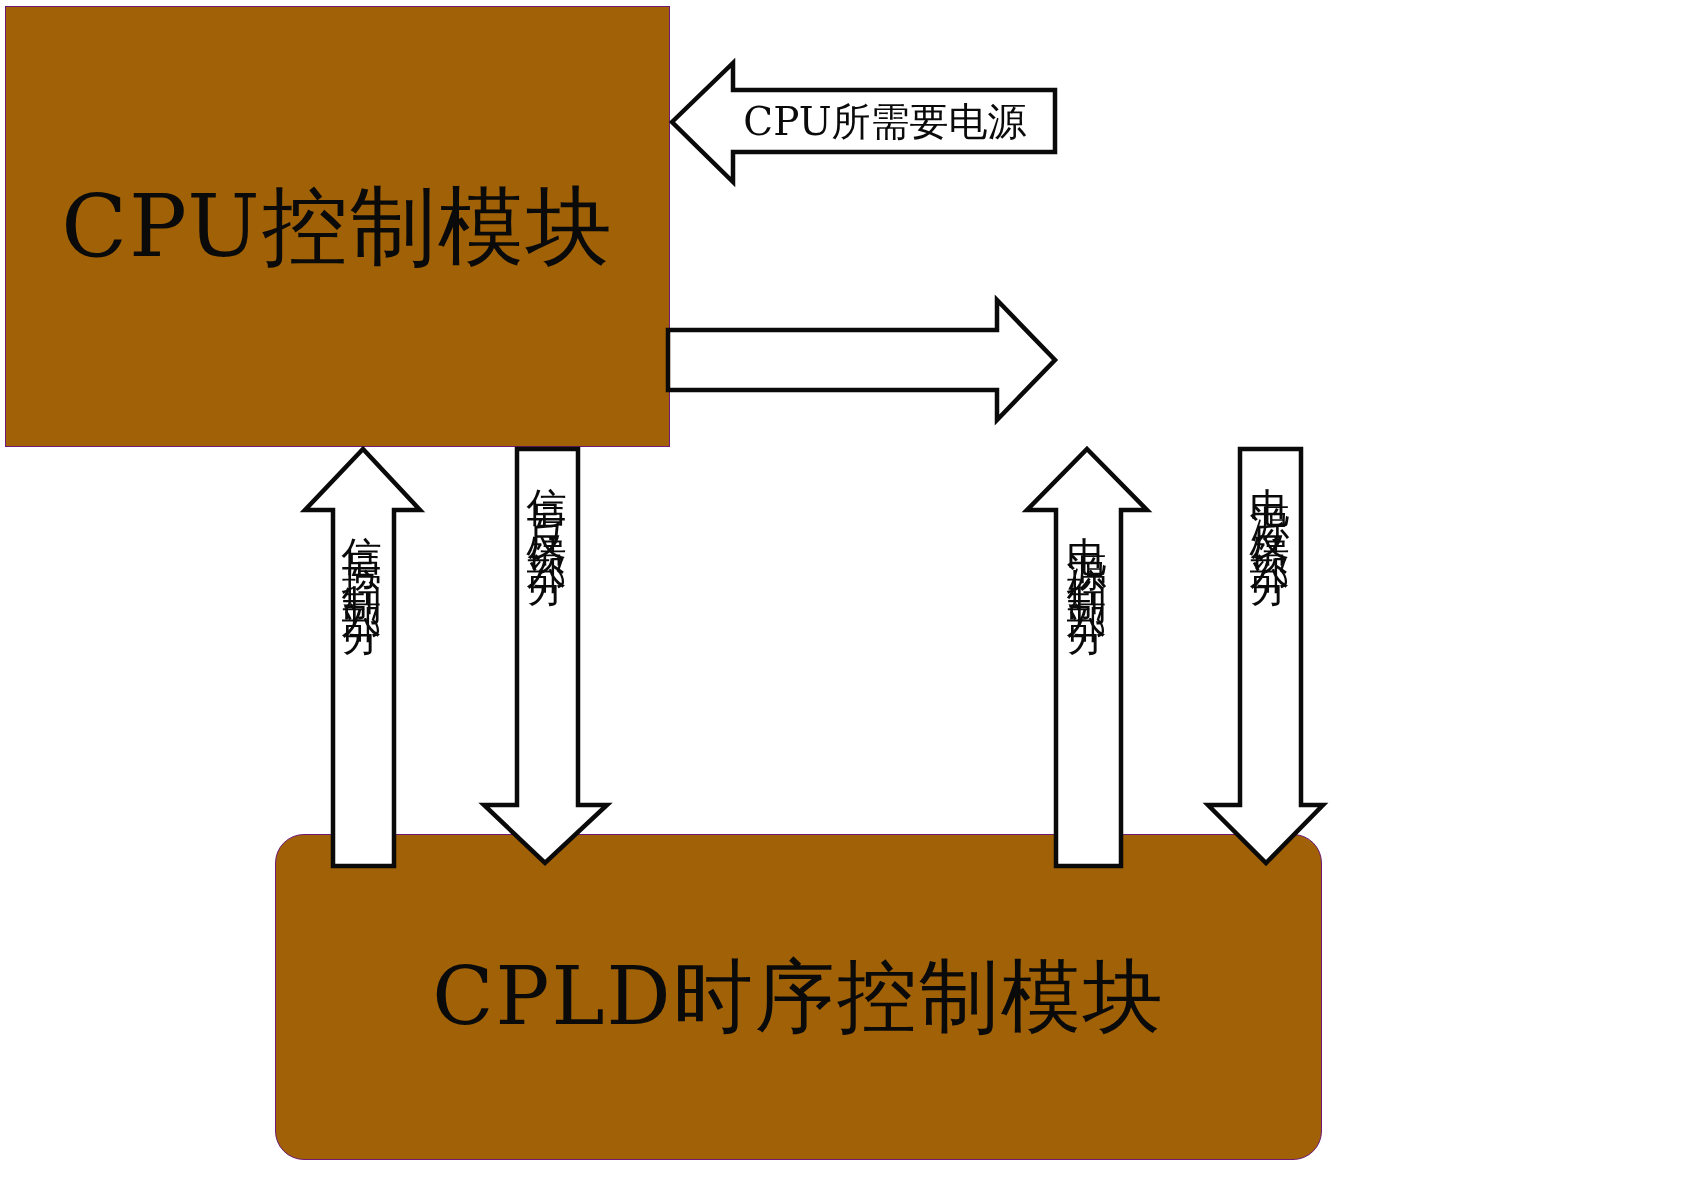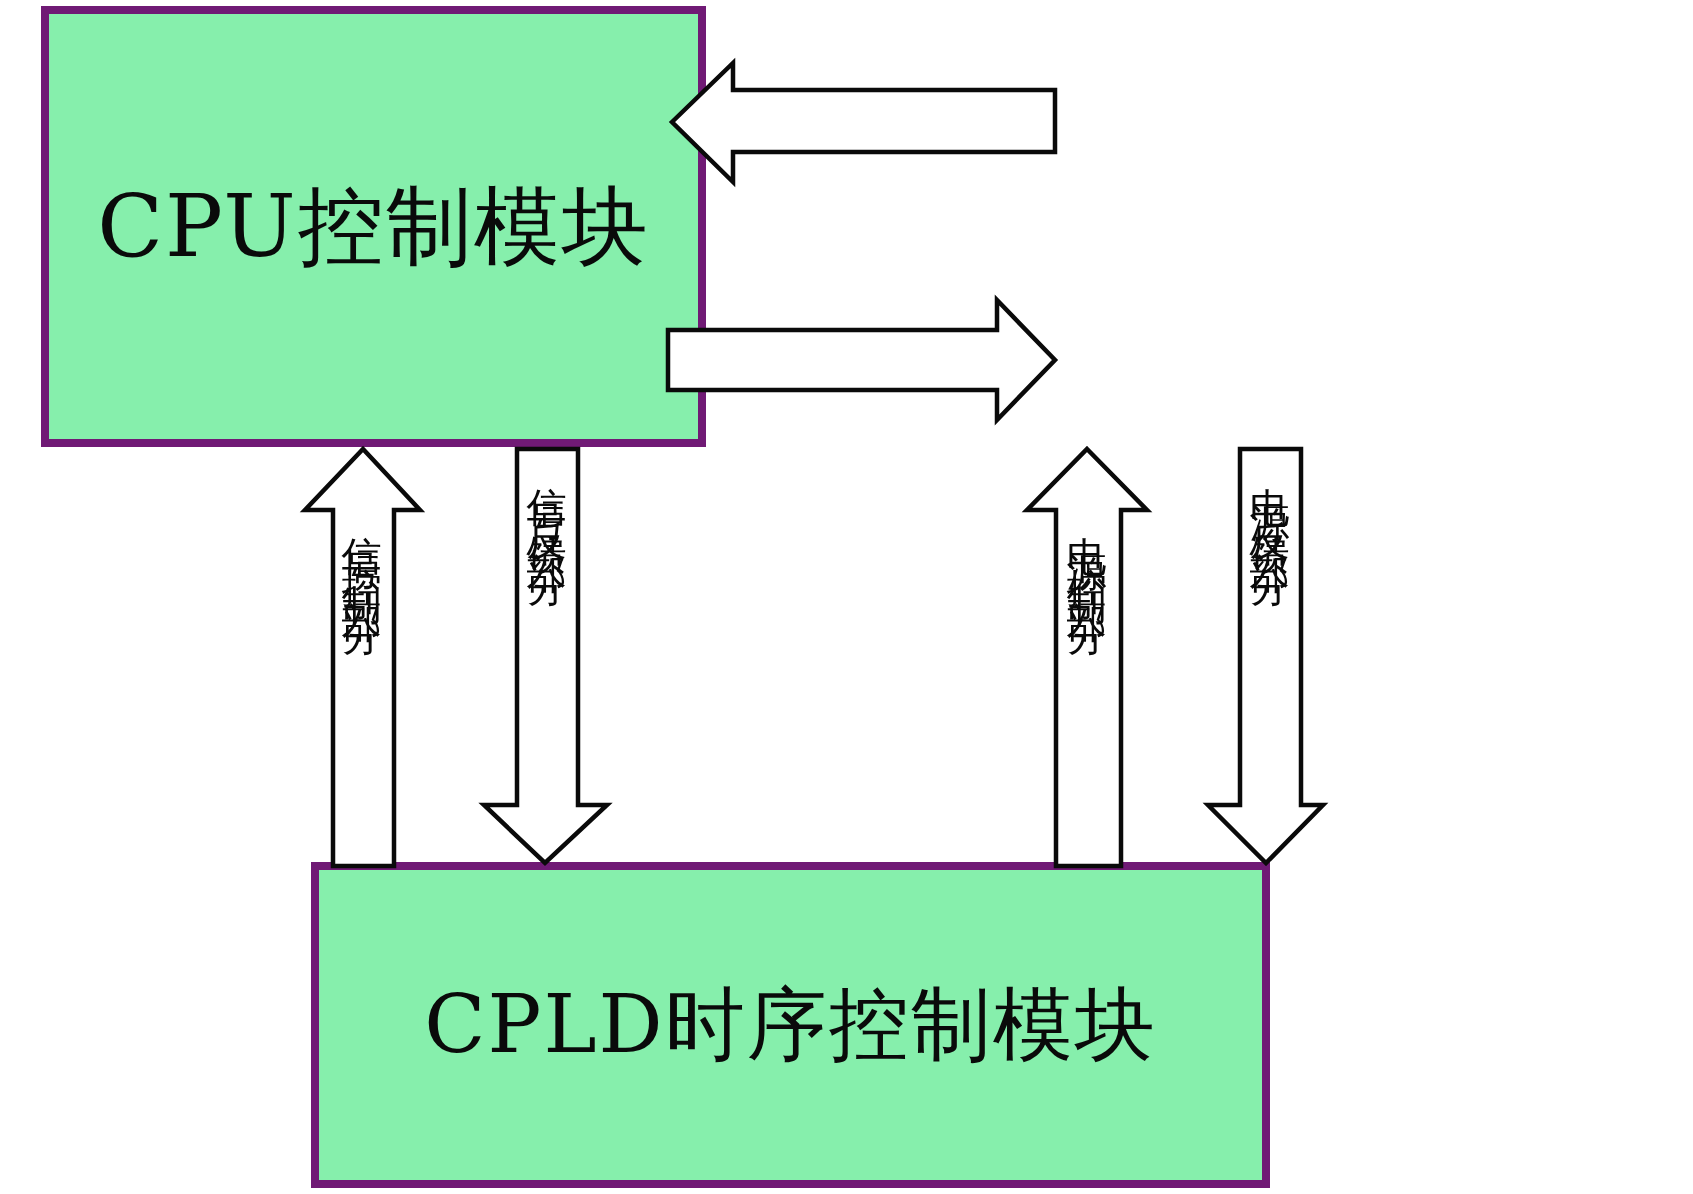--- a/index.html
+++ b/index.html
@@ -11,32 +11,31 @@
     position: relative;
     width: 1693px;
     height: 1194px;
     background: #ffffff;
     font-family: "DejaVu Serif", "Liberation Serif", serif;
     color: #0a0a0a;
     overflow: hidden;
   }
   .box {
     position: absolute;
-    border: 8px solid #701a75;
-    background: #86efac;
+    border: 1px solid #701a75;
+    background: #a16207;
     box-sizing: border-box;
     display: flex;
     align-items: center;
     justify-content: center;
     z-index: 1;
-    margin-left: 36px;
   }
   #cpu-box    { left: 5px;    top: 6px;   width: 665px;  height: 441px; }
   #power-box  { left: 1053px; top: 6px;   width: 635px;  height: 441px; }
-  #cpld-box   { left: 275px;  top: 862px; width: 959px; height: 326px; }
+  #cpld-box   { left: 275px;  top: 834px; width: 1047px; height: 326px; border-radius: 29px; }
   .box-label {
     font-size: 86px;
     line-height: 1.1;
     letter-spacing: 2px;
     white-space: nowrap;
   }
   #cpld-box .box-label { font-size: 80px; }
   #arrow-layer {
     position: absolute;
     left: 0; top: 0;
@@ -96,20 +95,21 @@
 
     <polygon class="arrow-shape" points="363,449 420,510 394,510 394,866 333,866 333,510 305,510"></polygon>
 
     <polygon class="arrow-shape" points="517,449 517,805 484,805 545,863 607,805 578,805 578,449"></polygon>
 
     <polygon class="arrow-shape" points="1087,449 1147,510 1121,510 1121,866 1056,866 1056,510 1027,510"></polygon>
 
     <polygon class="arrow-shape" points="1240,449 1240,805 1208,805 1266,863 1323,805 1301,805 1301,449"></polygon>
   </svg>
 
+  <div class="h-arrow-label" id="label-cpu-required-power">CPU所需要电源</div>
 
 
   <div class="v-arrow-label" id="label-signal-control">信号控制部分</div>
 
   <div class="v-arrow-label" id="label-signal-feedback">信号反馈部分</div>
 
   <div class="v-arrow-label" id="label-power-control">电源控制部分</div>
 
   <div class="v-arrow-label" id="label-power-feedback">电源反馈部分</div>
 

